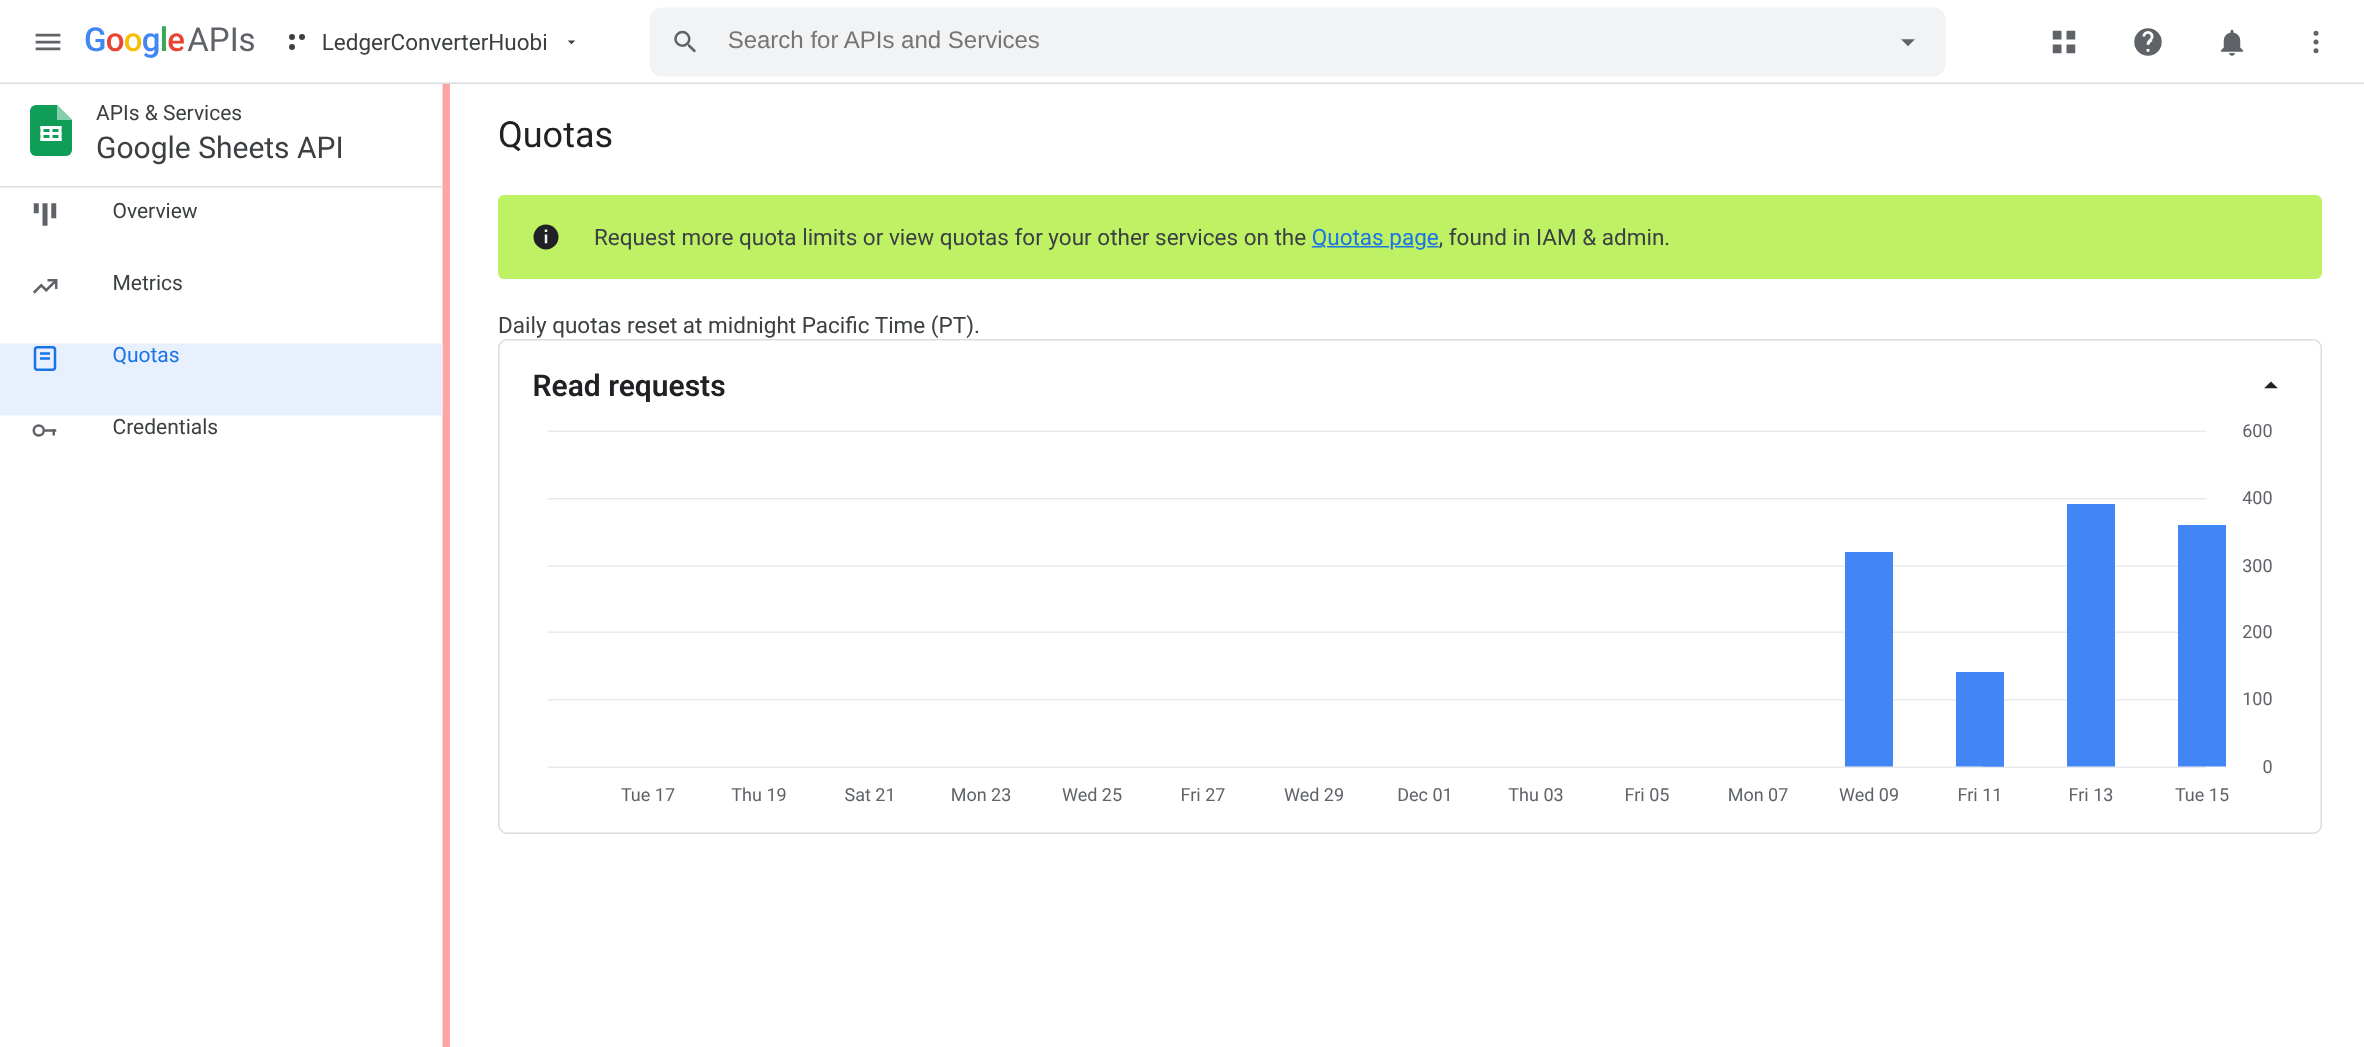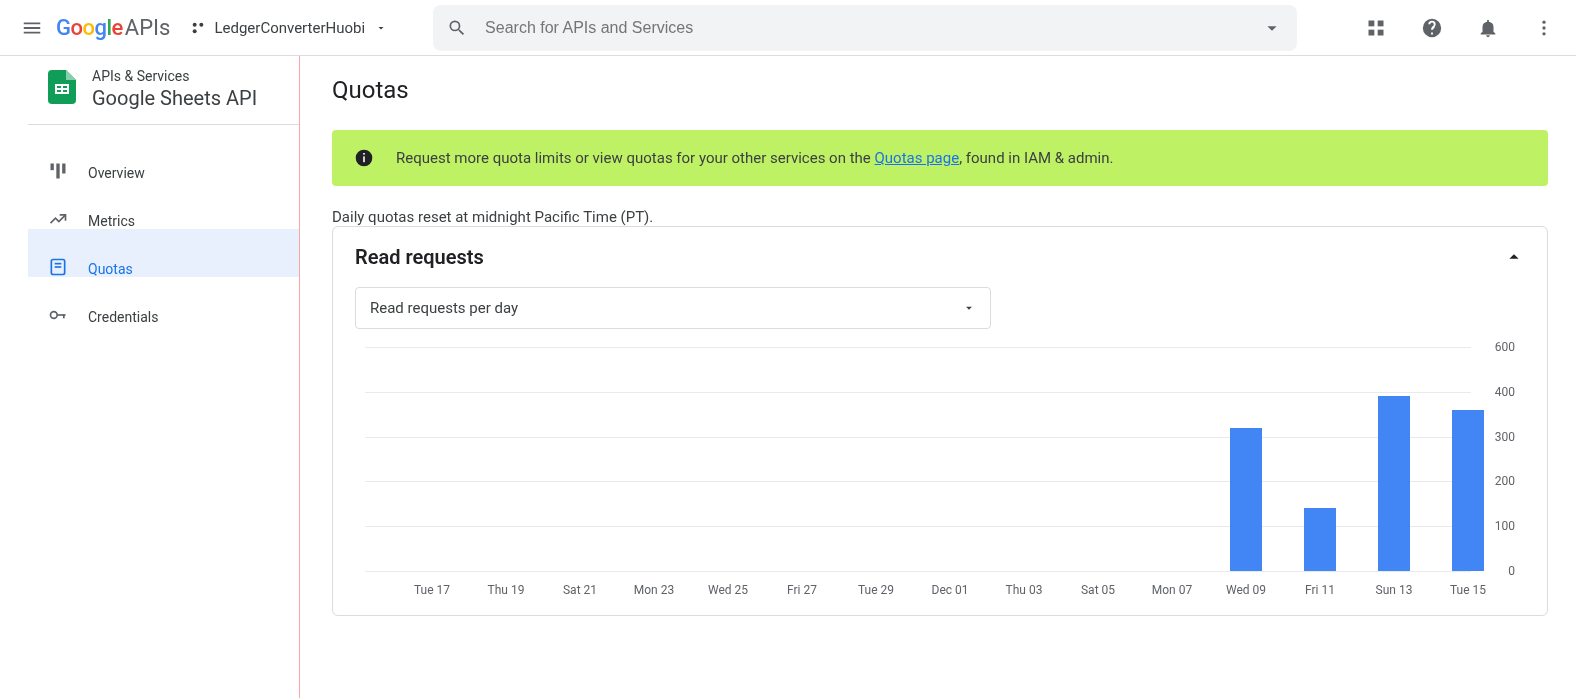--- a/index.html
+++ b/index.html
@@ -15,27 +15,27 @@
   .project-picker .pp-icon { margin-right:8px; }
   .project-picker .pp-caret { margin-left:10px; }
   .searchbox { flex:0 0 864px; margin-left: 46px; height:46px; background:#f1f3f4; border-radius:8px; display:flex; align-items:center; padding:0 14px; color:#5f6368; position:relative; }
   .searchbox input { border:none; background:transparent; outline:none; font-size:16px; margin-left:18px; flex:1; color:#3c4043; }
   .searchbox .sb-caret { margin-left:auto; }
   .topbar-right { margin-left:auto; display:flex; align-items:center; gap:16px; }
   .icon-btn { width:40px; height:40px; display:flex; align-items:center; justify-content:center; cursor:pointer; color:#5f6368; border-radius:50%; }
 
   
   .layout { display:flex; }
-  .sidebar { width:300px; border-right:1px solid #fca5a5; min-height:642px;padding-left:28px; }
+  .sidebar { width:300px; border-right:5px solid #fca5a5; min-height:642px; }
   .sb-header { padding:12px 20px 14px 20px; display:flex; align-items:flex-start; border-bottom:1px solid #dadce0; }
   .sheets-icon { width:28px; height:34px; margin-right:16px; margin-top:2px; }
   .sb-header .crumb { font-size:14px; color:#3c4043; }
   .sb-header .title { font-size:20px; color:#3c4043; margin-top:2px; }
   .sb-nav { padding-top:8px; }
-  .sb-item { display:flex; align-items:flex-end; height:48px; padding-left:18px; cursor:pointer; color:#3c4043; font-size:14px; }
+  .sb-item { display:flex; align-items:flex-start; height:48px; padding-left:18px; cursor:pointer; color:#3c4043; font-size:14px;gap:15px; }
   .sb-item.active { background:#e8f0fe; color:#1a73e8; }
   .sb-item .sb-icon { width:24px; display:flex; justify-content:center; margin-right:18px; color:#5f6368; }
   .sb-item.active .sb-icon { color:#1a73e8; }
 
   
   .main { flex:1; padding:20px 28px 0 32px; }
   .page-title { font-size:24px; font-weight:400; color:#202124; margin-bottom:26px; }
   .info-banner { background:#bef264; border-radius:4px; padding:18px 22px; display:flex; align-items:center; font-size:15px; color:#3c4043; margin-bottom:22px; }
   .info-banner .info-icon { margin-right:22px; }
   .info-banner a { color:#1a73e8; text-decoration:underline; text-decoration-color:#1a73e8; cursor:pointer; }
@@ -219,28 +219,20 @@
     <div class="card">
       <div class="card-head">
         <div class="card-title">Read requests</div>
         <span>
           <svg width="22" height="22" viewBox="0 0 24 24" fill="#202124">
               <path d="M7 14l5-5 5 5z"></path>
             </svg>
         </span>
       </div>
 
-      <div class="dropdown">
-        <span>Read requests per day</span>
-        <span class="dd-caret">
-          <svg width="14" height="14" viewBox="0 0 24 24" fill="#3c4043">
-              <path d="M7 10l5 5 5-5z"></path>
-            </svg>
-        </span>
-      </div>
 
       <div class="chart" id="chart">
         <div class="plot" id="plot">
             <div class="grid-line" style="top: 100%;"></div>
             <div class="y-label" style="top: 100%;">0</div>
             <div class="grid-line" style="top: 80%;"></div>
             <div class="y-label" style="top: 80%;">100</div>
             <div class="grid-line" style="top: 60%;"></div>
             <div class="y-label" style="top: 60%;">200</div>
             <div class="grid-line" style="top: 40%;"></div>
@@ -255,27 +247,27 @@
             <div class="bar" style="left: 1013px; height: 78%;"></div>
             <div class="bar" style="left: 1087px; height: 72%;"></div>
           </div>
         <div class="x-axis" id="xaxis">
             <div class="x-label" style="left: 67px;">Tue 17</div>
             <div class="x-label" style="left: 141px;">Thu 19</div>
             <div class="x-label" style="left: 215px;">Sat 21</div>
             <div class="x-label" style="left: 289px;">Mon 23</div>
             <div class="x-label" style="left: 363px;">Wed 25</div>
             <div class="x-label" style="left: 437px;">Fri 27</div>
-            <div class="x-label" style="left: 511px;">Tue 29</div>
+            <div class="x-label" style="left: 511px;">Wed 29</div>
             <div class="x-label" style="left: 585px;">Dec 01</div>
             <div class="x-label" style="left: 659px;">Thu 03</div>
-            <div class="x-label" style="left: 733px;">Sat 05</div>
+            <div class="x-label" style="left: 733px;">Fri 05</div>
             <div class="x-label" style="left: 807px;">Mon 07</div>
             <div class="x-label" style="left: 881px;">Wed 09</div>
             <div class="x-label" style="left: 955px;">Fri 11</div>
-            <div class="x-label" style="left: 1029px;">Sun 13</div>
+            <div class="x-label" style="left: 1029px;">Fri 13</div>
             <div class="x-label" style="left: 1103px;">Tue 15</div>
           </div>
       </div>
     </div>
   </div>
 
 </div>
 
 </body></html>

